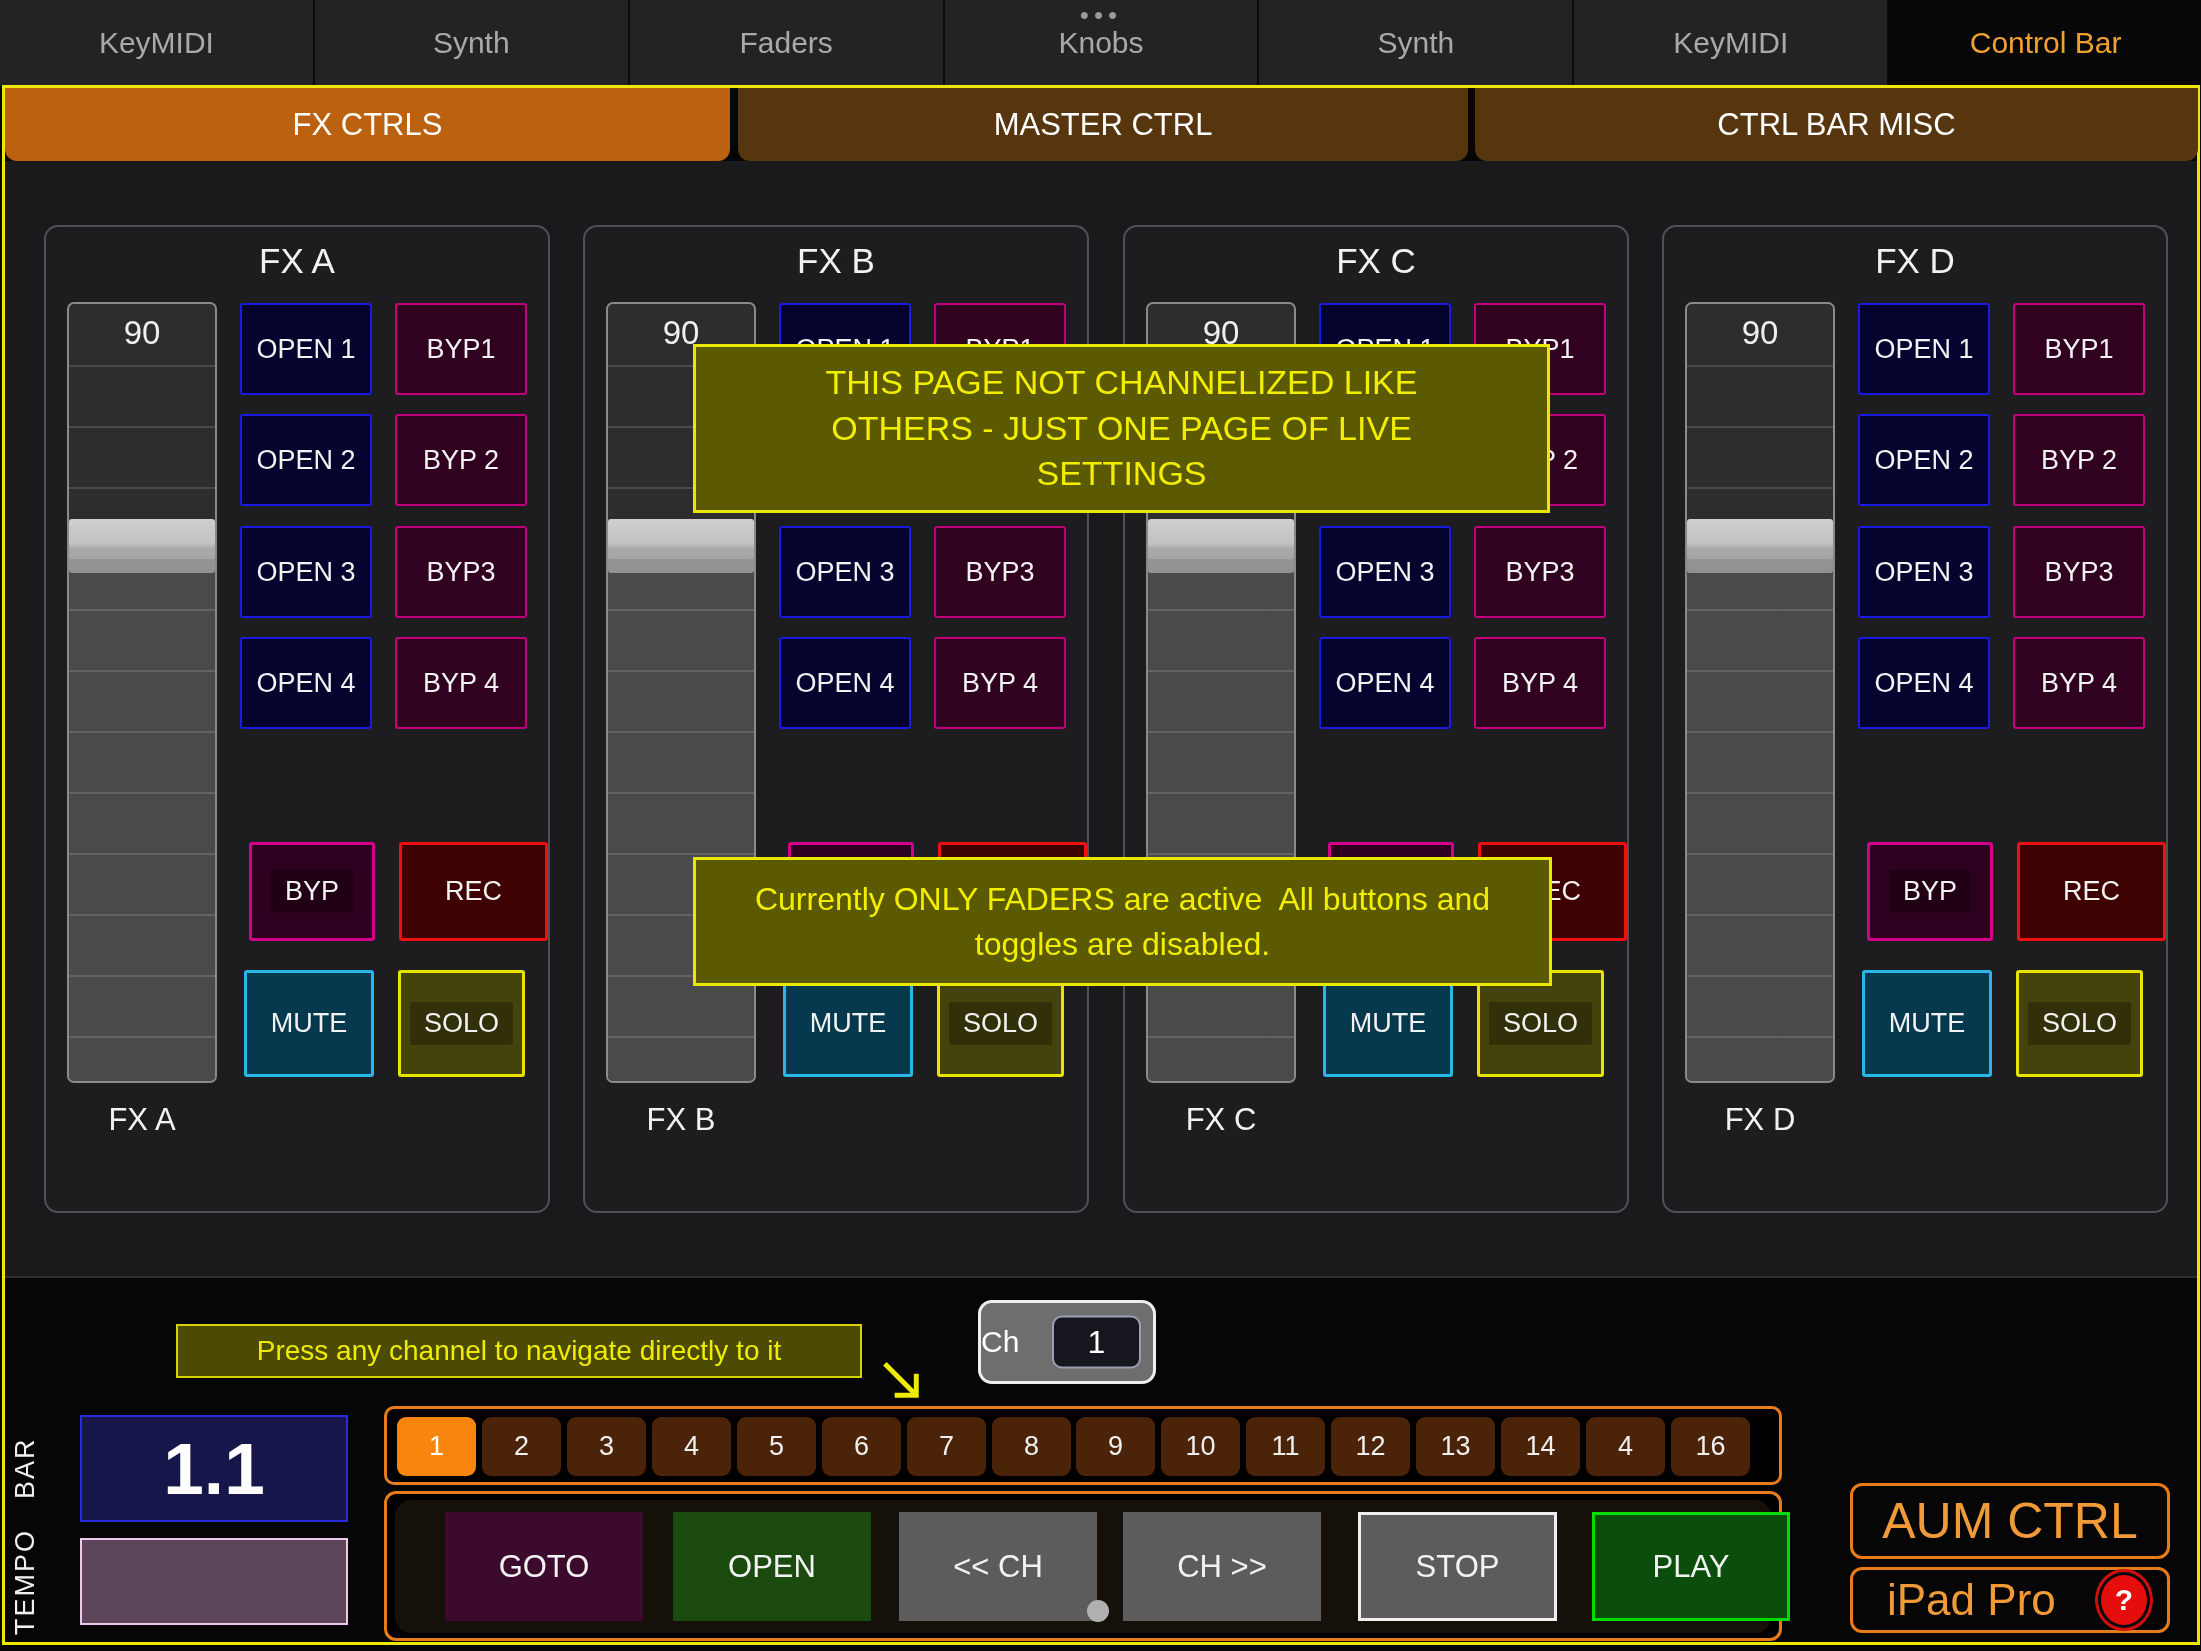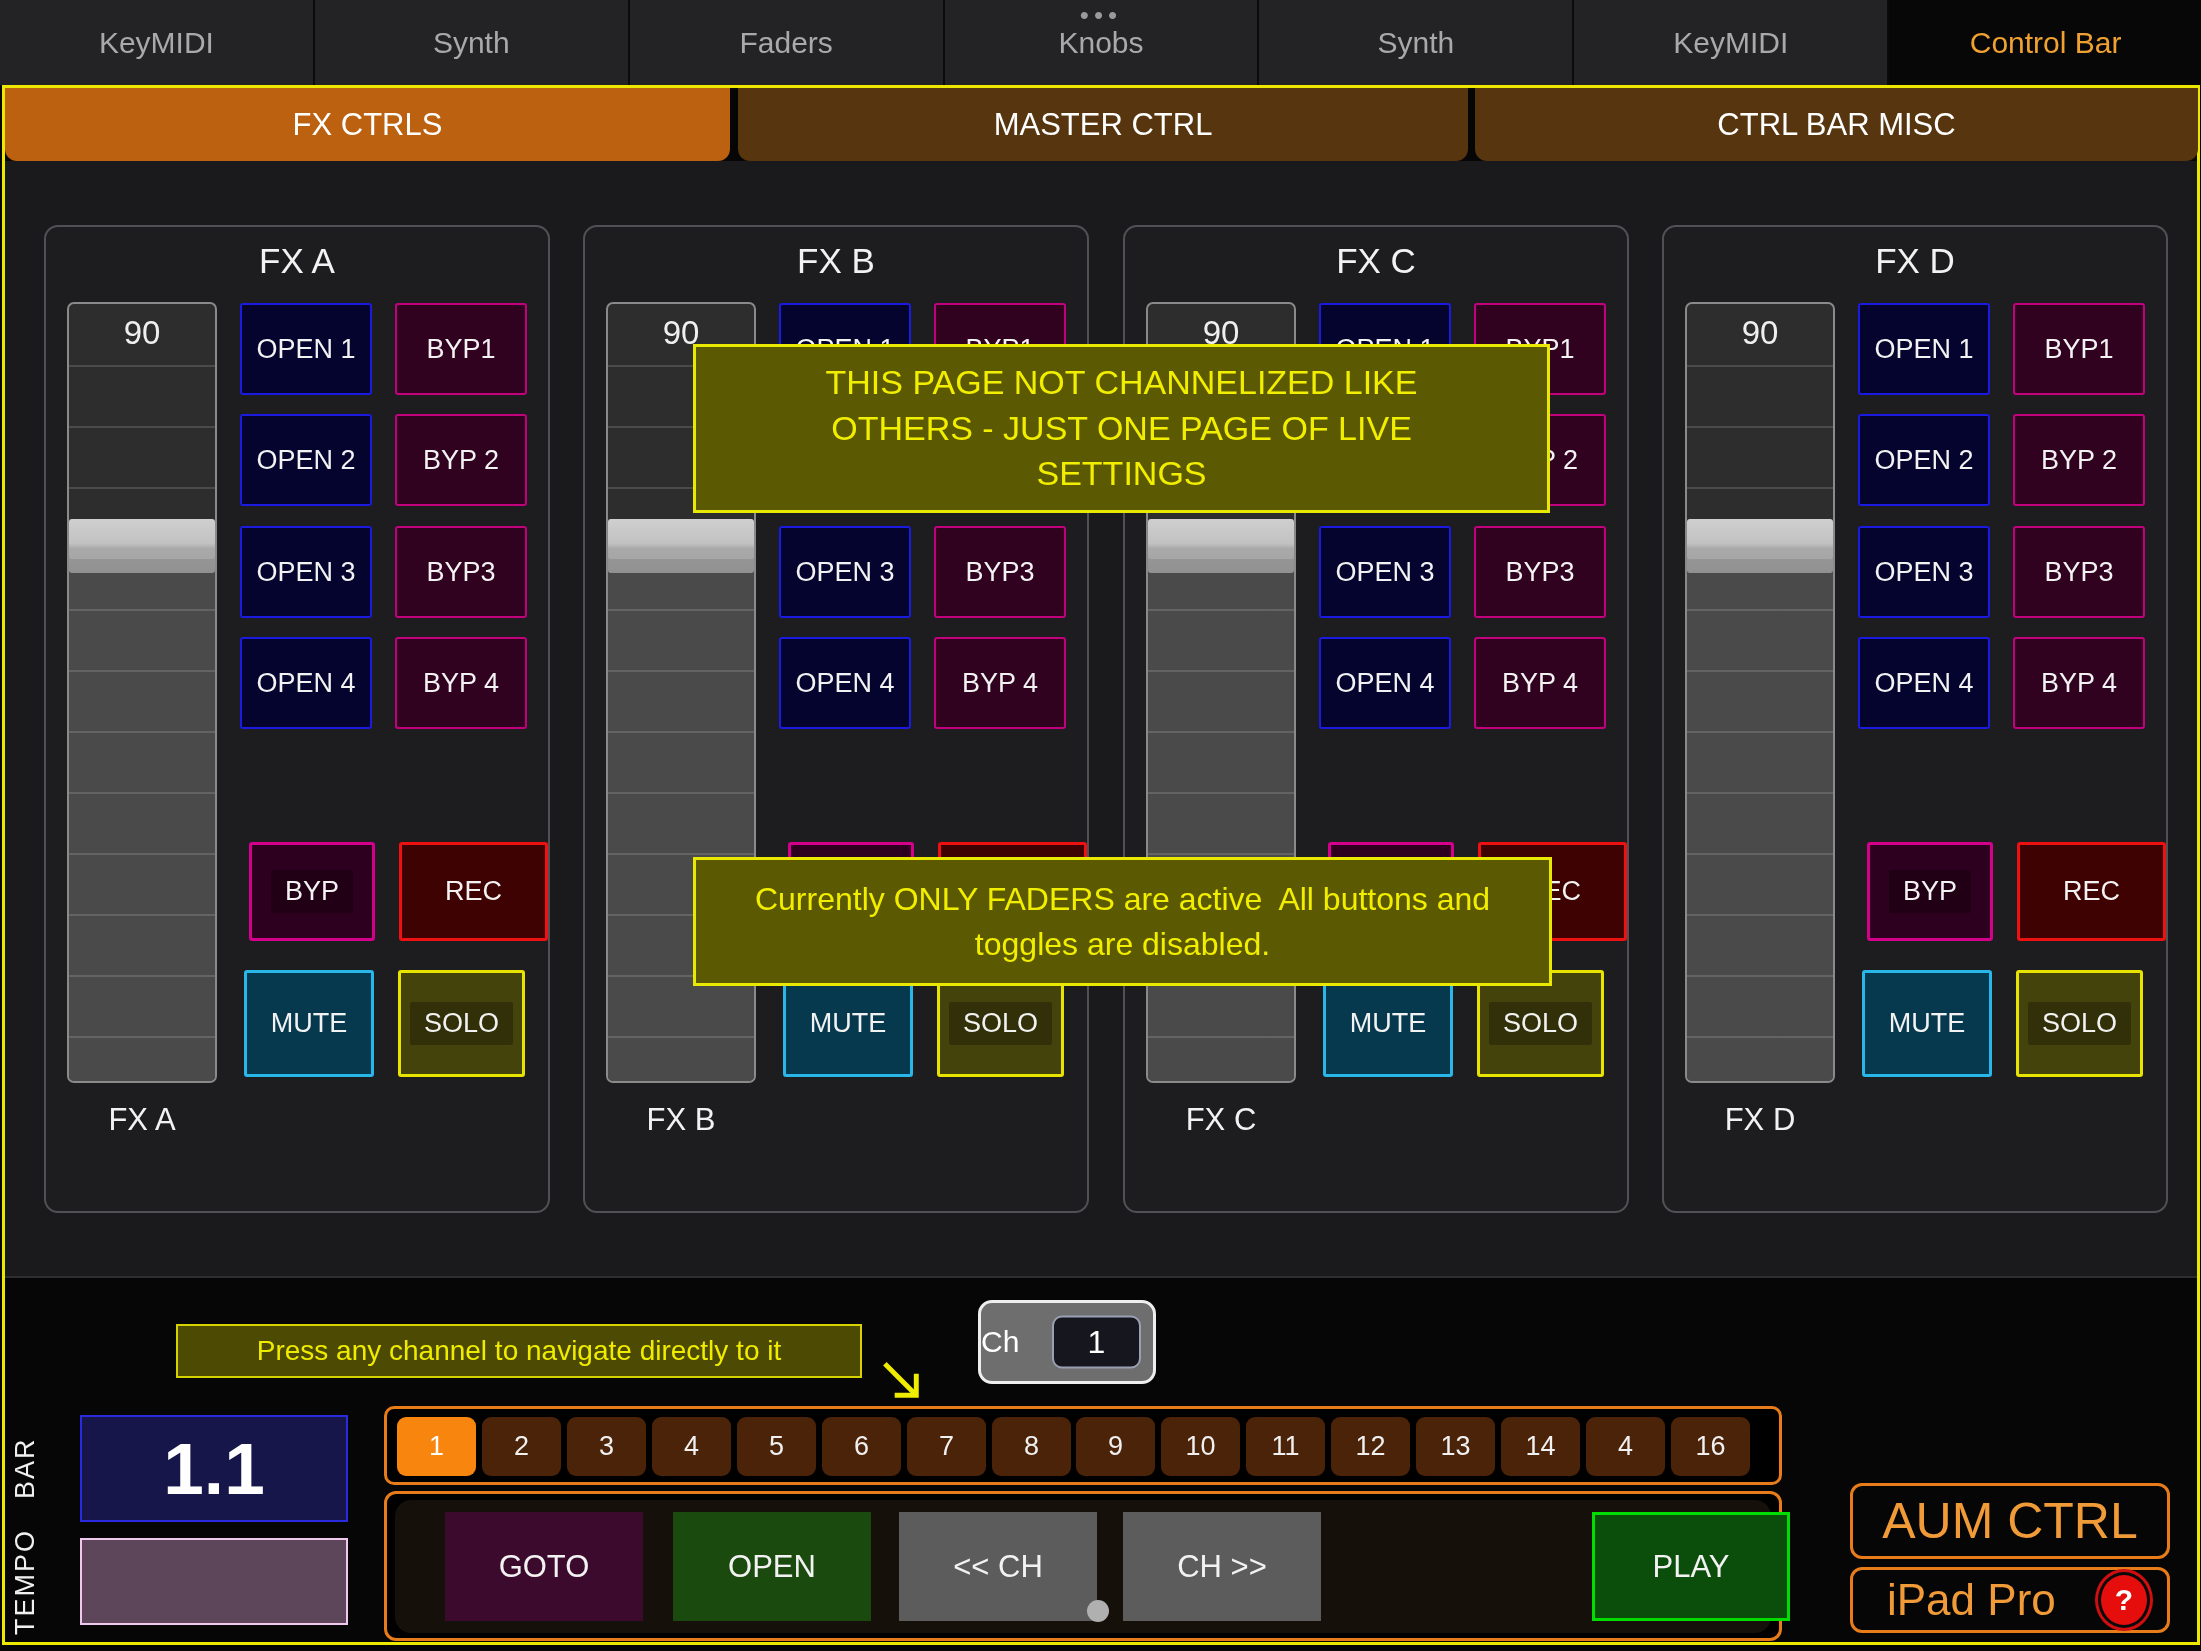--- a/index.html
+++ b/index.html
@@ -311,20 +311,21 @@
       <div class="chan-btn" style="left: 1199px;">4</div>
       <div class="chan-btn" style="left: 1284px;">16</div>
     </div>
 
   <div class="transport" id="transport">
     <div class="transport-pad"></div>
   <div class="t-btn t-goto">GOTO</div>
       <div class="t-btn t-open">OPEN</div>
       <div class="t-btn t-prev">&lt;&lt; CH</div>
       <div class="t-btn t-next">CH &gt;&gt;</div>
+      <div class="t-btn t-stop">STOP</div>
       <div class="t-btn t-play">PLAY</div>
     </div>
   <div class="page-dot"></div>
 
   <div class="brand-box brand-main">AUM CTRL</div>
   <div class="brand-box brand-sub">
     <span>iPad Pro</span>
     <span class="help-badge">?</span>
   </div>
 

